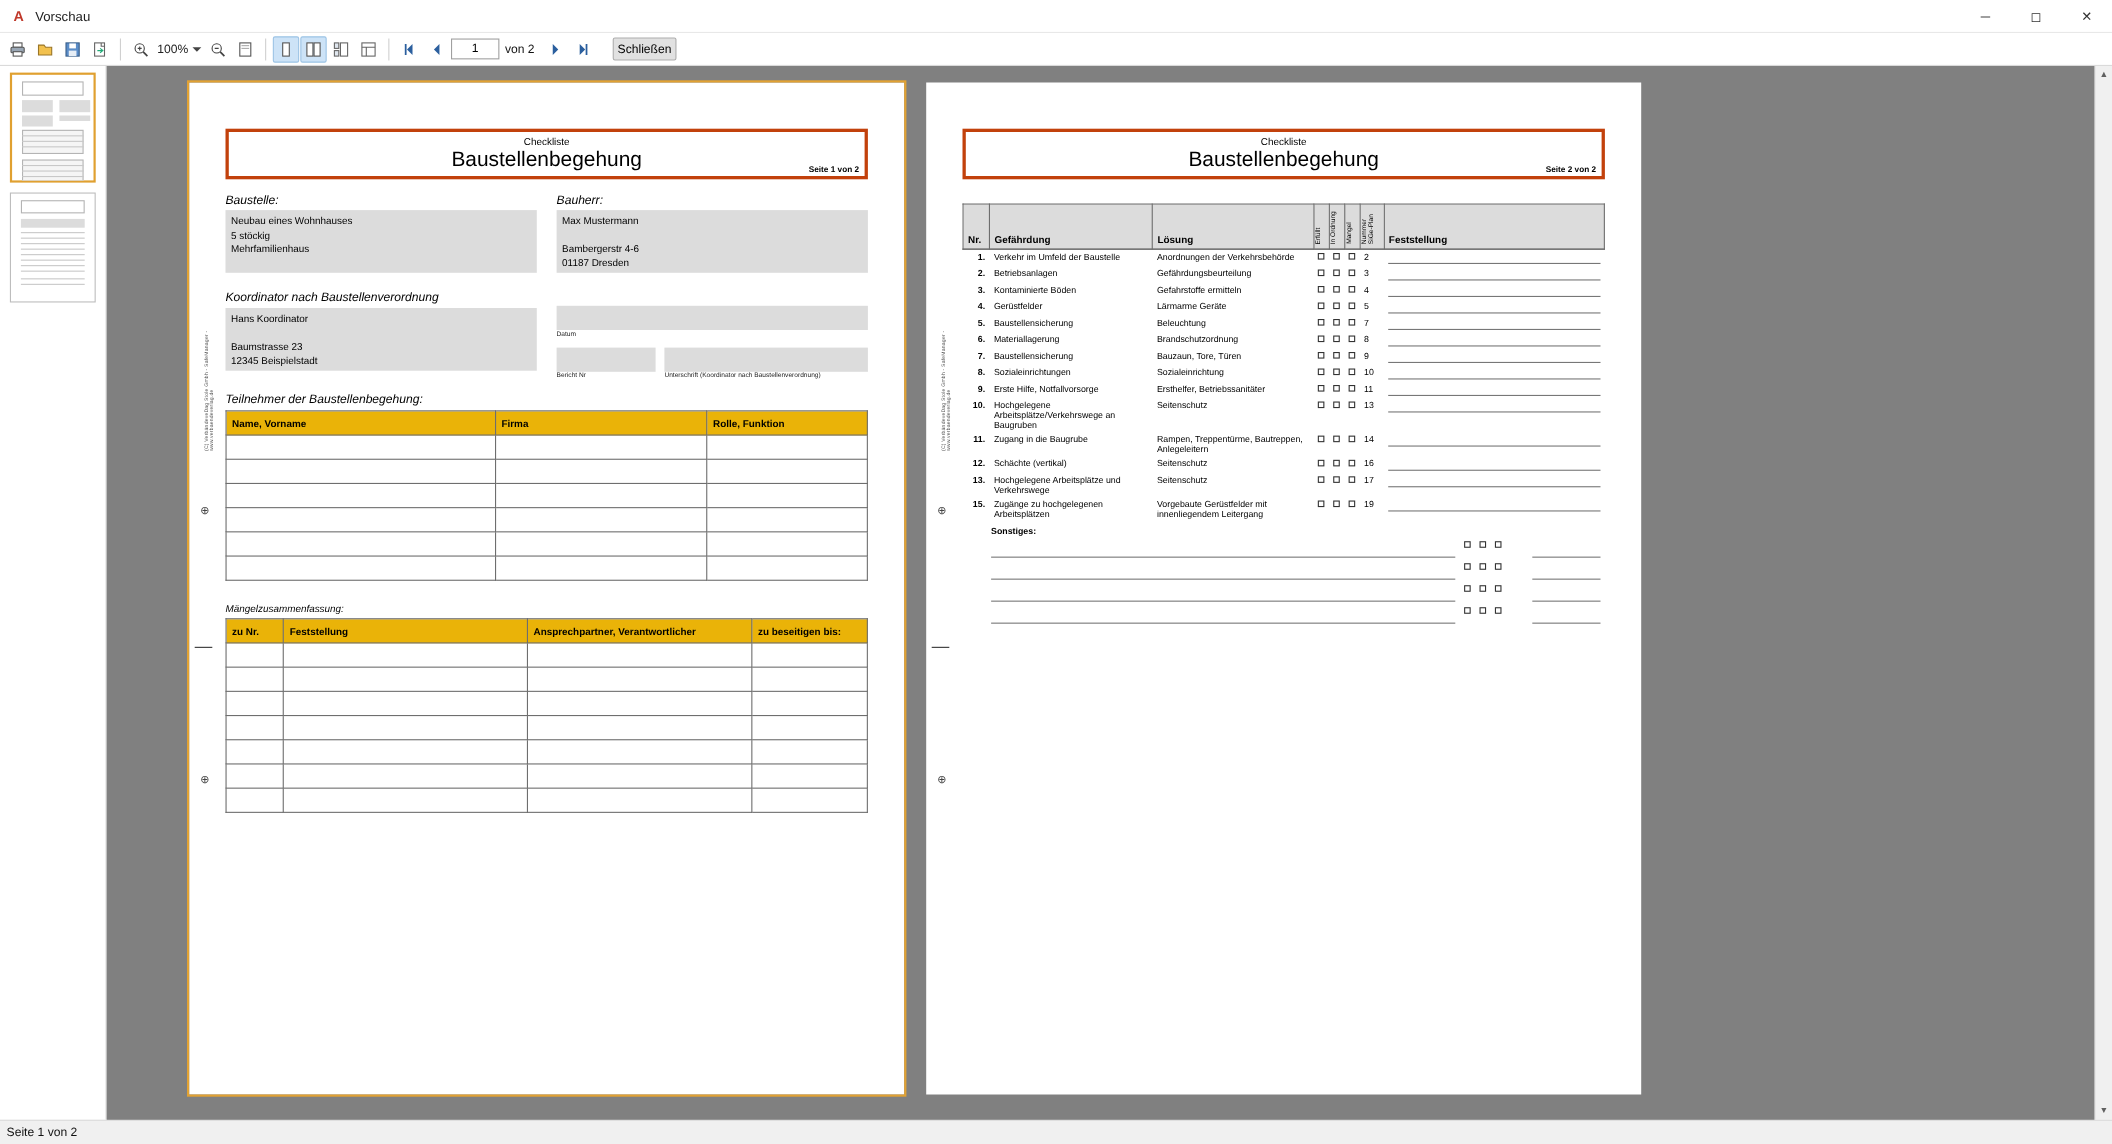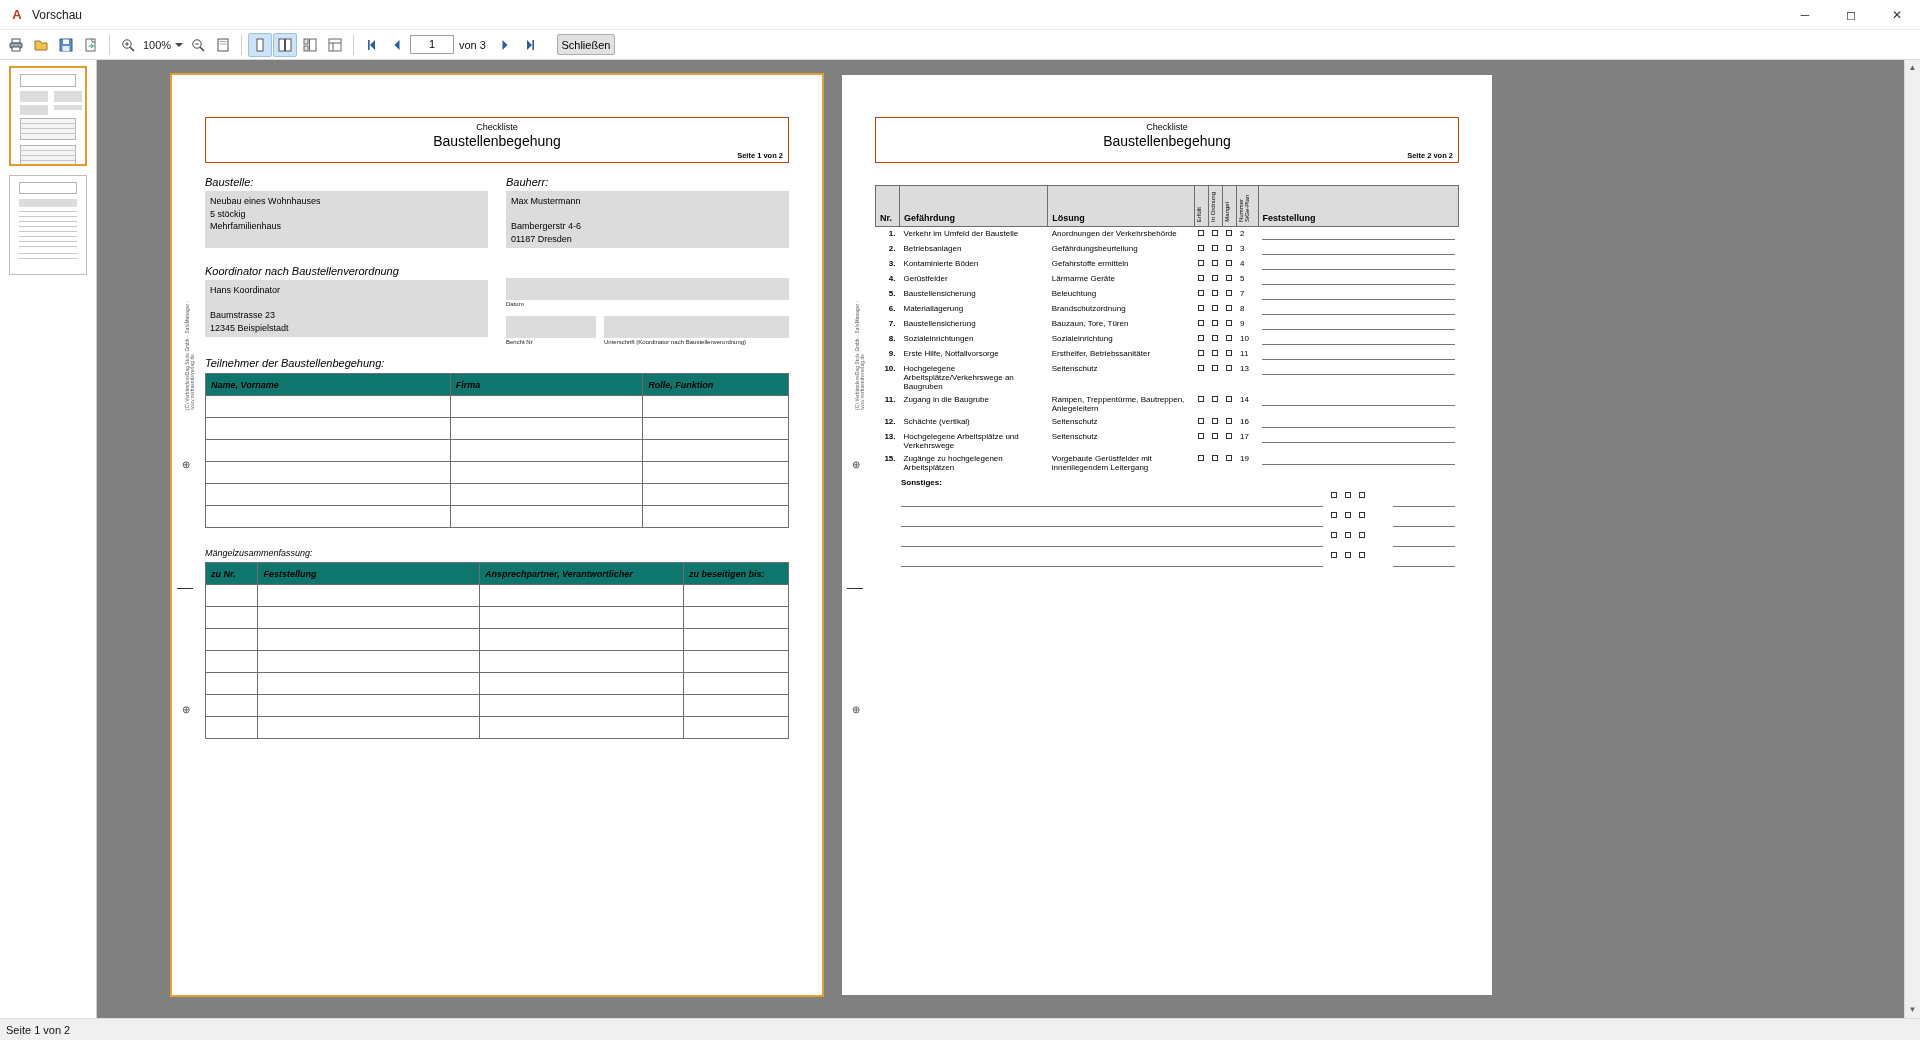--- a/index.html
+++ b/index.html
@@ -130,27 +130,27 @@
     position: relative;
     flex: 0 0 650px;
     font-size: 9px;
     color: #000;
   }
   .page.first { outline: 2px solid #e2a233; }
   .page-pad { padding: 42px 33px 0 33px; }
 
   
   .doc-head {
-    border: 1px solid #c2410c;
+    border: 3px solid #c2410c;
     height: 46px;
     position: relative;
     text-align: center;
   }
   .doc-head .sub { font-size: 9px; margin-top: 4px; }
-  .doc-head .main { font-size: 14px; margin-top: 1px; }
+  .doc-head .main { font-size: 19px; margin-top: 1px; }
   .doc-head .pg {
     position: absolute; right: 5px; bottom: 2px;
     font-size: 7.5px; font-weight: bold;
   }
 
   
   .vtext {
     position: absolute;
     writing-mode: vertical-rl;
     transform: rotate(180deg);
@@ -179,21 +179,21 @@
   .gbox.empty { height: 22px; }
   .tiny { font-size: 6px; color: #222; margin-top: 1px; }
   .row-sign { display: flex; gap: 8px; margin-top: 9px; }
 
   
   table.t { width: 100%; border-collapse: collapse; margin-top: 4px; }
   table.t th, table.t td {
     border: 1px solid #6e6e6e; height: 22px;
     font-size: 9px; padding: 1px 5px; text-align: left;
   }
-  table.t th { background: #0f766e; font-weight: bold; font-style: italic; }
+  table.t th { background: #eab308; font-weight: bold; }
   table.t td { background: #fff; }
   .sec-title { font-style: italic; font-size: 9px; margin-top: 20px; }
 
   
   table.r { width: 100%; border-collapse: collapse; margin-top: 0; }
   table.r th {
     background: #dcdcdc; border: 1px solid #6e6e6e;
     font-size: 9px; font-weight: bold; padding: 3px 4px;
     text-align: left; vertical-align: bottom; height: 40px;
   }
@@ -325,21 +325,21 @@
           <path d="M11 3l-5 5 5 5z" fill="#2b5f9e"></path>
           <rect x="4" y="3" width="1.6" height="10" fill="#2b5f9e"></rect>
         </svg>
     </div>
     <div class="tbtn">
       <svg width="16" height="16" viewBox="0 0 16 16">
           <path d="M10.5 3l-5 5 5 5z" fill="#2b5f9e"></path>
         </svg>
     </div>
     <div class="pagenum">1</div>
-    <div class="pageof">von 3</div>
+    <div class="pageof">von 2</div>
     <div class="tbtn">
       <svg width="16" height="16" viewBox="0 0 16 16">
           <path d="M5.5 3l5 5-5 5z" fill="#2b5f9e"></path>
         </svg>
     </div>
     <div class="tbtn">
       <svg width="16" height="16" viewBox="0 0 16 16">
           <path d="M5 3l5 5-5 5z" fill="#2b5f9e"></path>
           <rect x="10.4" y="3" width="1.6" height="10" fill="#2b5f9e"></rect>
         </svg>

